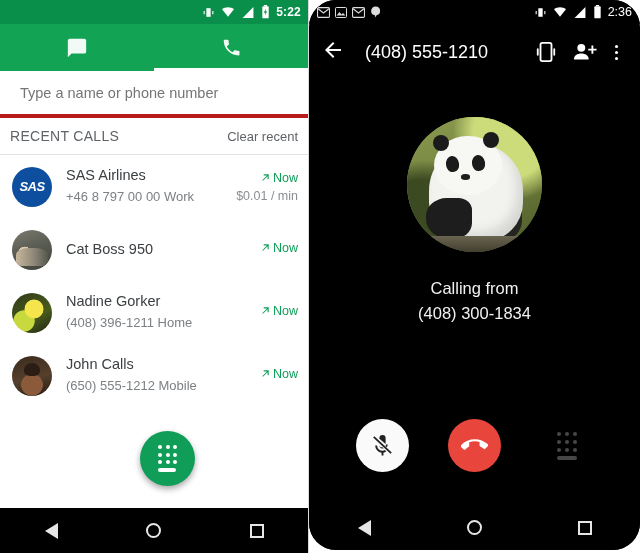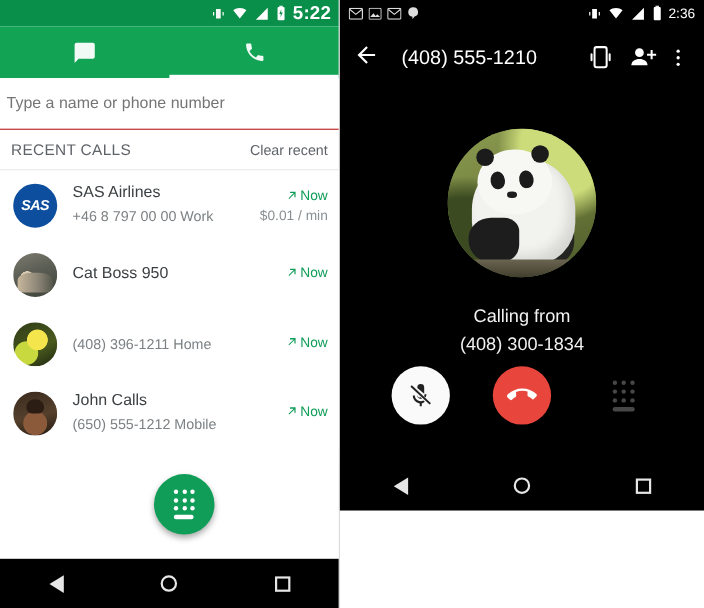--- a/index.html
+++ b/index.html
@@ -16,21 +16,21 @@
     width: 309px; height: 553px; position: relative;
     background: #ffffff; overflow: hidden;
     border-right: 1px solid #d9d9d9;
   }
   .statusbar-left {
     height: 24px; background: #0a8f4a;
     display: flex; align-items: center; justify-content: flex-end;
     padding: 0 7px; gap: 6px;
     color: #ffffff;
   }
-  .statusbar-left .sb-time { font-size: 17px; font-weight: bold; letter-spacing: .2px; text-align: right; }
+  .statusbar-left .sb-time { font-size: 12px; font-weight: bold; letter-spacing: .2px; text-align: right; }
   .sb-ico { display: inline-flex; align-items: center; }
 
   .appbar {
     background: #12a355; color: #fff;
     height: 56px; display: flex; align-items: center; padding: 0 10px;
   }
   .hamburger { width: 30px; height: 30px; display: flex; flex-direction: column;
     justify-content: center; gap: 4px; cursor: pointer; padding-left: 3px; }
   .hamburger i { display: block; height: 2px; background: #fff; width: 21px; border-radius: 1px; }
   .appbar-title { font-size: 19px; margin-left: 17px; flex: 1; font-weight: normal; }
@@ -50,22 +50,22 @@
   }
   .tab { flex: 1; display: flex; align-items: center; justify-content: center;
     position: relative; cursor: pointer; }
   .tab.active::after {
     content: ""; position: absolute; left: 0; right: 0; bottom: 0;
     height: 3px; background: #ffffff;
   }
   .tab svg { opacity: .95; }
 
   .search-row {
-    height: 47px; display: flex; align-items: center; padding: 0 6px;
-    border-bottom: 1px solid #b91c1c; background: #fff;
+    height: 47px; display: flex; align-items: center; padding: 0 20px;
+    border-bottom: 4px solid #b91c1c; background: #fff;
   }
   .search-row input {
     border: 0; outline: 0; font-size: 14.5px; color: #9b9b9b; width: 100%;
     font-family: "Liberation Sans", sans-serif; background: transparent;
   }
   .recent-head {
     height: 37px; display: flex; align-items: center; justify-content: space-between;
     padding: 0 10px; border-bottom: 1px solid #e3e3e3;
   }
   .recent-head .lbl { font-size: 14px; color: #5f6368; letter-spacing: .3px; }
@@ -124,22 +124,23 @@
     box-shadow: 0 3px 6px rgba(0,0,0,.35);
     display: flex; align-items: center; justify-content: center; cursor: pointer;
   }
   .dialpad-grid { display: grid; grid-template-columns: repeat(3, 4px);
     grid-template-rows: repeat(4, 4px); gap: 3.5px; }
   .dialpad-grid i { width: 4px; height: 4px; background: #fff; border-radius: 50%; display: block; }
   .dialpad-grid i.wide { grid-column: 1 / span 3; width: 18px; border-radius: 2px; }
 
   
   .phone-right {
-    width: 331px; height: 464px; background: #000; position: relative; overflow: hidden;
+    width: 331px; height: 550px; background: #000; position: relative; overflow: hidden;
     color: #fff;
+    border-radius: 27px;
   }
   .statusbar-right {
     height: 24px; background: #000; display: flex; align-items: center;
     padding: 0 8px; gap: 6px; color: #fff;
   }
   .sb-left-icons { display: flex; align-items: center; gap: 5px; flex: 1; }
   .statusbar-right .sb-time { font-size: 12.5px; }
   .call-appbar { height: 56px; display: flex; align-items: center; padding: 0 12px; }
   .back-arrow { width: 28px; cursor: pointer; }
   .call-number { font-size: 18px; margin-left: 16px; flex: 1; }
@@ -324,20 +325,21 @@
               </svg>
             <span>Now</span>
           </div>
           <div class="row-rate"></div>
         </div>
       </div>
 
       <div class="call-row">
         <div class="avatar nadine"></div>
         <div class="row-text">
+          <div class="row-name">Nadine Gorker</div>
           <div class="row-sub">(408) 396-1211 Home</div>
         </div>
         <div class="row-right">
           <div class="row-when">
             <svg width="11" height="11" viewBox="0 0 24 24">
                 <path fill="#0f9d58" d="M8 5h11v11h-2.4V9.1L6.4 19.3 5 17.9 15.2 7.7H8z"></path>
               </svg>
             <span>Now</span>
           </div>
           <div class="row-rate"></div>

